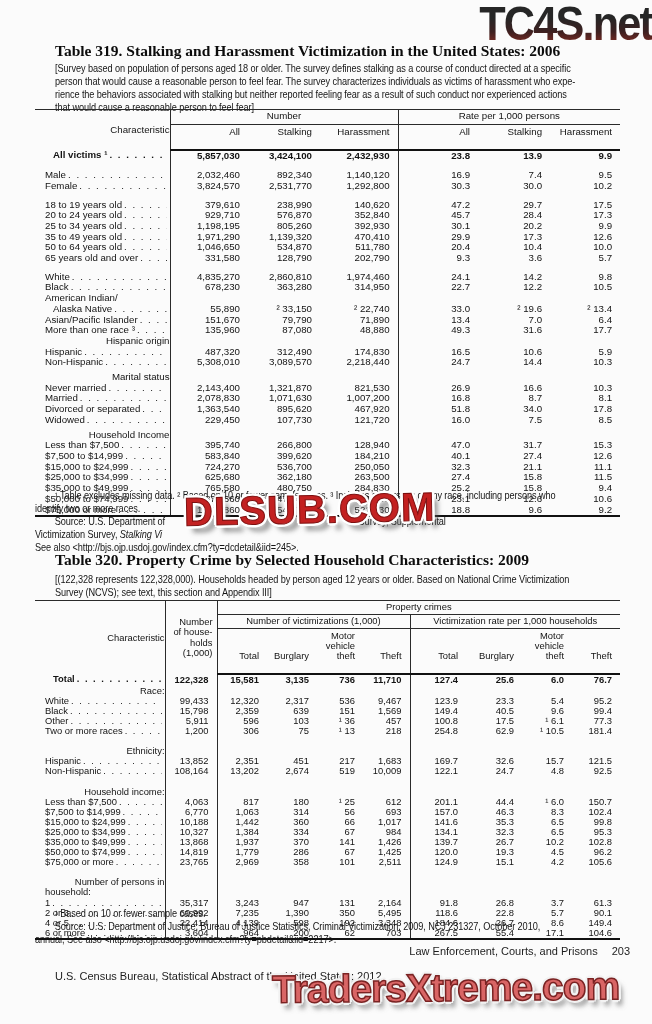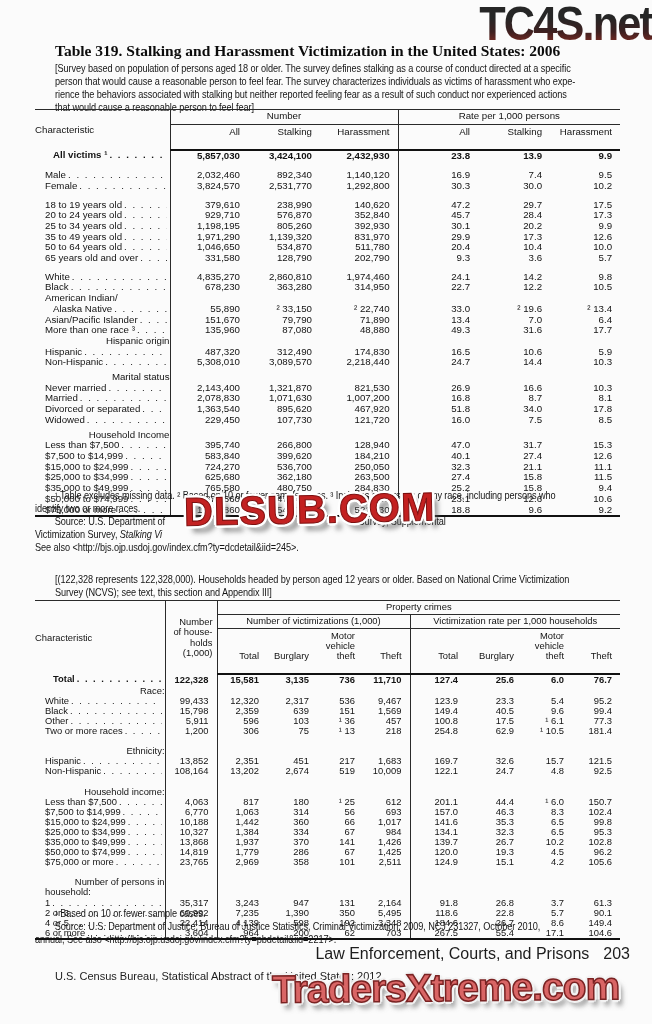--- a/index.html
+++ b/index.html
@@ -27,21 +27,21 @@
     position:absolute; left:35px; width:585px; border-collapse:collapse; table-layout:fixed;
     border-top:1px solid #2a2a2a; border-bottom:2px solid #111; color:#131313;
   }
   #t319 { top:109px; font-size:9.7px; line-height:10.7px; }
   #t320 { top:600px; font-size:9.4px; line-height:10.1px; }
   .tbl th { font-weight:normal; padding:0; }
   .tbl thead tr:last-child th { border-bottom:2px solid #111; }
   .tbl .grp { text-align:center; border-bottom:1px solid #2a2a2a; padding:1px 0 2px 0; }
   .tbl .colh { text-align:right; vertical-align:bottom; padding:2px 8px 12px 0; white-space:pre-line; }
   .tbl .vl { border-left:1px solid #2a2a2a; }
-  .tbl .charh { text-align:left; vertical-align:middle; }
+  .tbl .charh { text-align:right; vertical-align:middle; }
   .tbl .hh { text-align:right; vertical-align:middle; white-space:pre-line; padding-right:4px; line-height:10.5px; }
   .tbl td { padding:0; height:10.7px; overflow:hidden; }
   #t320 td { height:10.1px; }
   .tbl td.num { text-align:right; padding-right:8px; white-space:nowrap; }
   .tbl td.lc { white-space:nowrap; }
   .tbl .flexl { display:flex; align-items:baseline; }
   .tbl .dots { flex:1 1 0; overflow:hidden; white-space:nowrap; letter-spacing:1.5px; margin:0 3px 0 2px; }
   .tbl .i0 { padding-left:3px;text-align:right; }
   .tbl .i1 { padding-left:10px; }
   .tbl .i2 { padding-left:18px; }
@@ -52,21 +52,21 @@
   .fn-block {
     position:absolute; left:35px; width:650px; font-size:10.2px; line-height:13px;
     letter-spacing:-0.1px; transform:scaleX(0.9); transform-origin:0 0; white-space:nowrap;
   }
   #fn319 { top:489px; }
   #fn320 { top:907px; }
   .fn-block .ind { text-indent:22px; }
   .fn-block .seg-gap { display:inline-block; width:215px; }
   .fn-block .it { font-style:italic; }
   
-  #footer-right { position:absolute; right:22px; top:945px; font-size:16px; color:#1d1d1d; }
+  #footer-right { position:absolute; right:22px; top:945px; font-size:11px; color:#1d1d1d; }
   #footer-right .pgnum { margin-left:14px; }
   #footer-left { position:absolute; left:55px; top:970px; font-size:11px; color:#1d1d1d; }
   
   .wm { position:absolute; font-weight:bold; white-space:nowrap; pointer-events:none; }
   #wm-top {
     top:-4px; right:0px; font-size:48px; letter-spacing:-2px;
     transform:scaleX(0.9); transform-origin:100% 0;
     background:linear-gradient(180deg,#262626 40%,#3d2020 65%,#8c2d24 92%);
     -webkit-background-clip:text; background-clip:text; color:transparent;
   }
@@ -216,21 +216,21 @@
           <td class="num">20.2</td>
           <td class="num">9.9</td>
         </tr>
         <tr>
           <td class="lc i1 flexl">
             <span>35 to 49 years old</span>
             <span class="dots">. . . . . . . . . . . . . . . . . . . . . . . . . . . . . . . . . . . . . . . . . . . . . . . . . . . . . . . </span>
           </td>
           <td class="num vl">1,971,290</td>
           <td class="num">1,139,320</td>
-          <td class="num">831,970</td>
+          <td class="num">470,410</td>
           <td class="num vl">29.9</td>
           <td class="num">17.3</td>
           <td class="num">12.6</td>
         </tr>
         <tr>
           <td class="lc i1 flexl">
             <span>50 to 64 years old</span>
             <span class="dots">. . . . . . . . . . . . . . . . . . . . . . . . . . . . . . . . . . . . . . . . . . . . . . . . . . . . . . . </span>
           </td>
           <td class="num vl">1,046,650</td>
@@ -537,20 +537,21 @@
   <div class="fn-block" id="fn319">
     <div class="ind">¹ Table excludes missing data. ² Based on 10 or fewer sample cases. ³ Includes all persons of any race, including persons who</div>
     <div>identify two or more races.</div>
     <div class="ind"><span>Source: U.S. Department of</span><span class="seg-gap"></span><span>Survey, Supplemental</span></div>
     <div><span>Victimization Survey, </span><span class="it">Stalking Vi</span></div>
     <div>See also &lt;http://bjs.ojp.usdoj.gov/index.cfm?ty=dcdetail&amp;iid=245&gt;.</div>
   </div>
 
   <div class="wm" id="wm-mid">DLSUB.COM</div>
 
+  <div class="tbl-title" id="title320">Table 320. Property Crime by Selected Household Characteristics: 2009</div>
   <div class="note-block" id="note320">
       <div>[(122,328 represents 122,328,000). Households headed by person aged 12 years or older. Based on National Crime Victimization</div>
       <div>Survey (NCVS); see text, this section and Appendix III]</div>
     </div>
 
   <table class="tbl" id="t320">
     <colgroup>
       <col style="width:130px">
         <col style="width:52px">
       <col style="width:50px">

